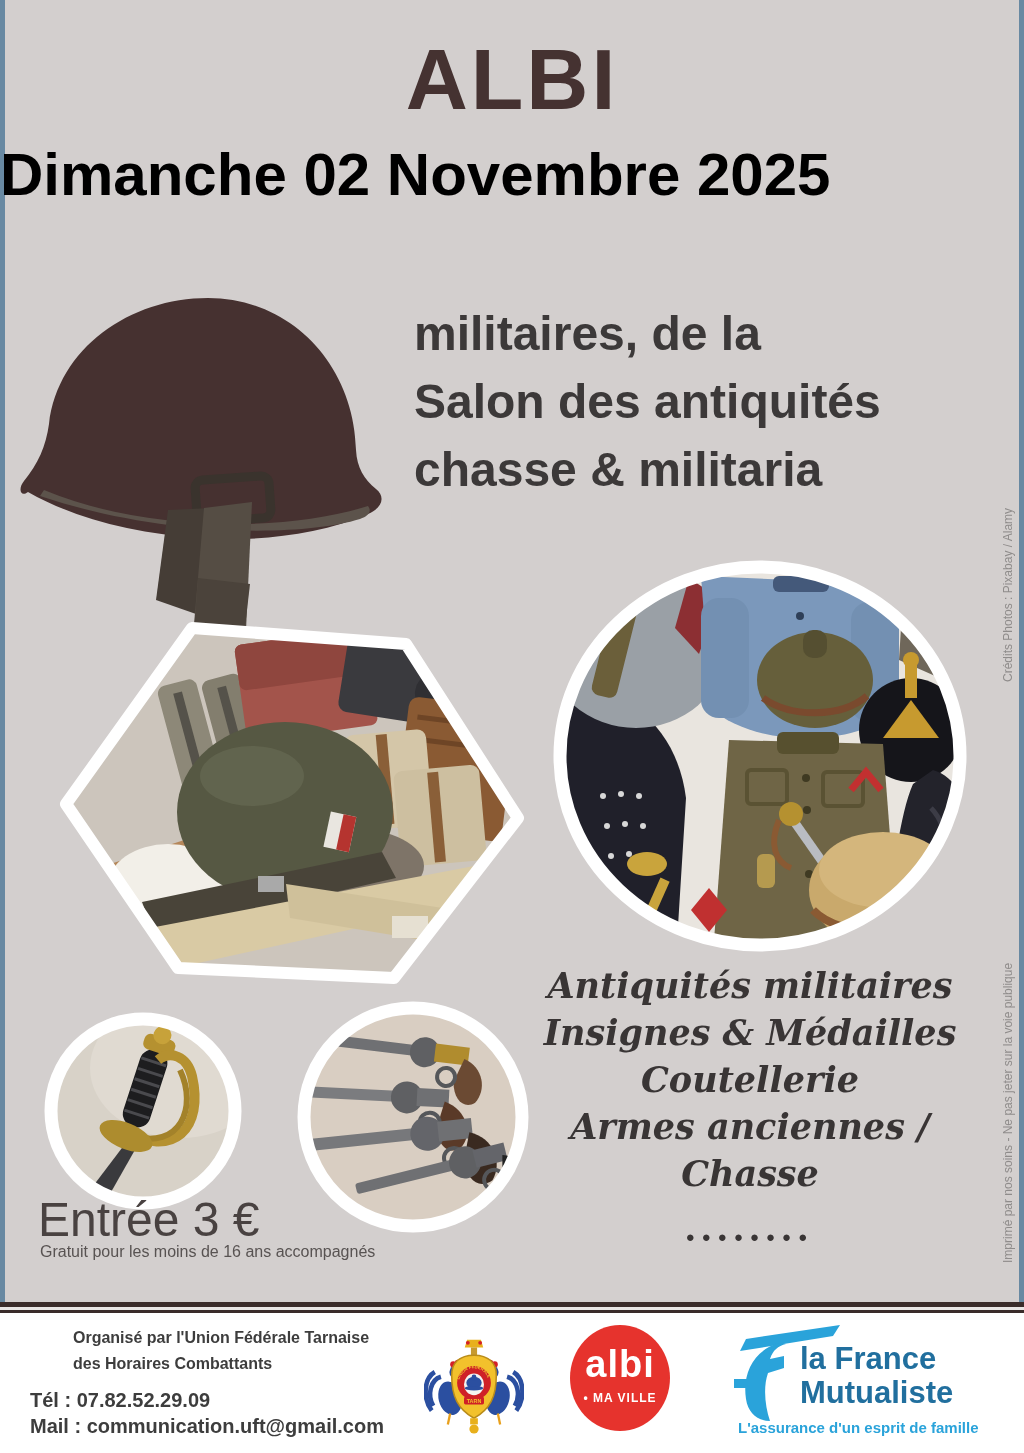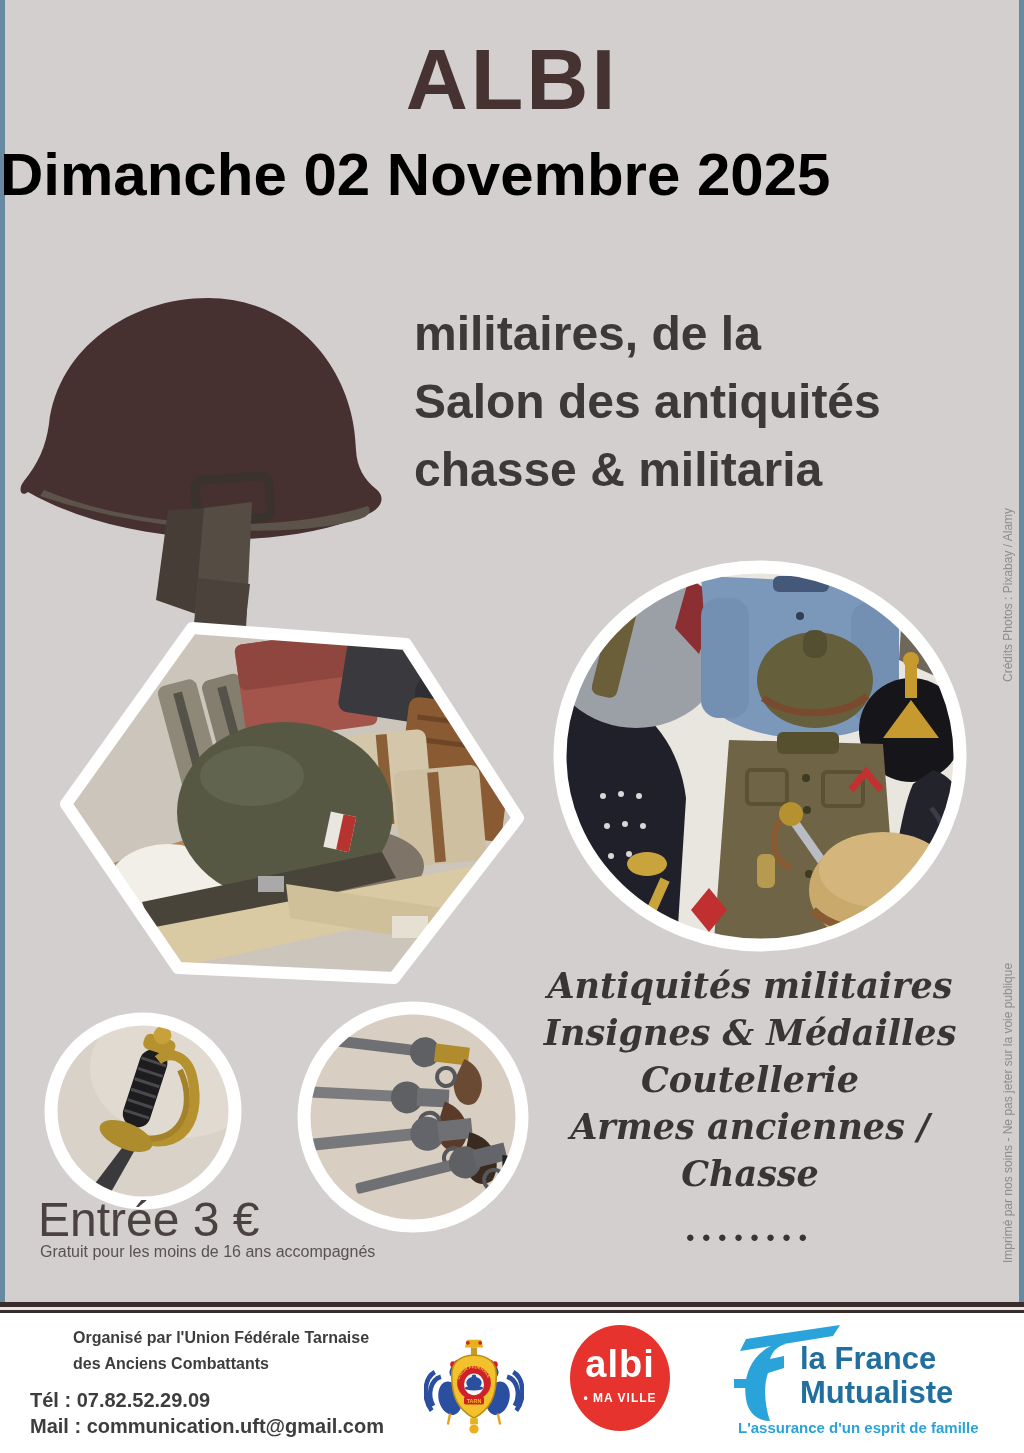--- a/index.html
+++ b/index.html
@@ -283,21 +283,21 @@
   <div class="dots">●●●●●●●●</div>
 
   <div class="entry">Entrée 3 €</div>
   <div class="freenote">Gratuit pour les moins de 16 ans accompagnés</div>
 
   <div class="rule"></div>
 
   <div class="footer">
     <div class="org">
       <div>Organisé par l'Union Fédérale Tarnaise</div>
-      <div>des Anciens Combattants</div>
+      <div>des Horaires Combattants</div>
     </div>
     <div class="contact">
       <div>Tél : 07.82.52.29.09</div>
       <div>Mail : communication.uft@gmail.com</div>
     </div>
 
     <svg class="crest" viewBox="0 0 130 135">
       <g stroke="#2b4fa0" stroke-width="6" fill="none">
         <path d="M22,58 C8,62 4,82 12,96"></path>
         <path d="M14,52 C0,60 -2,86 10,102"></path>

